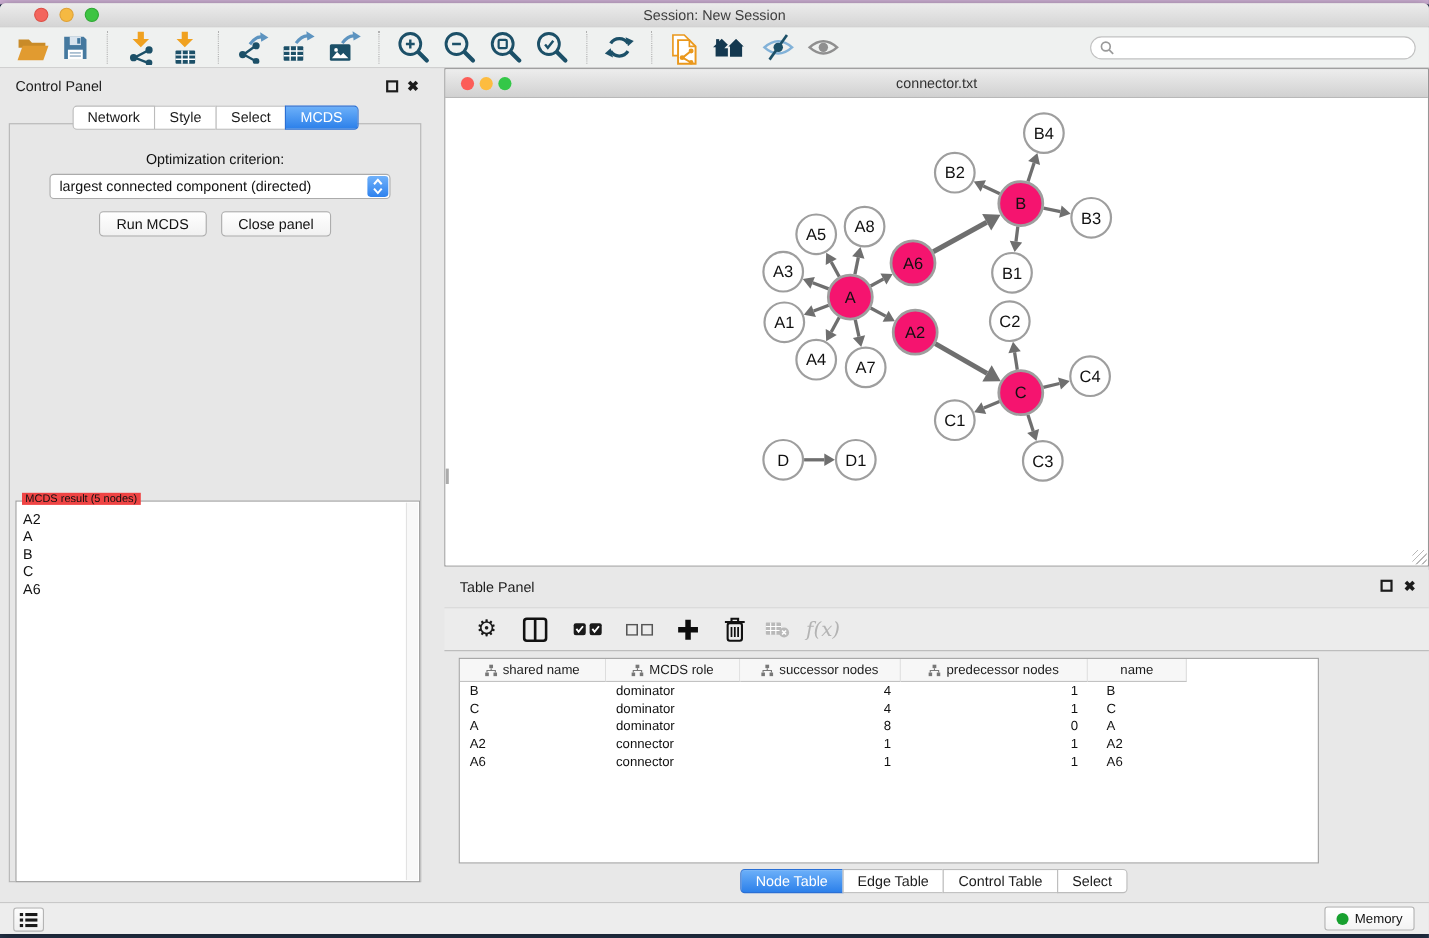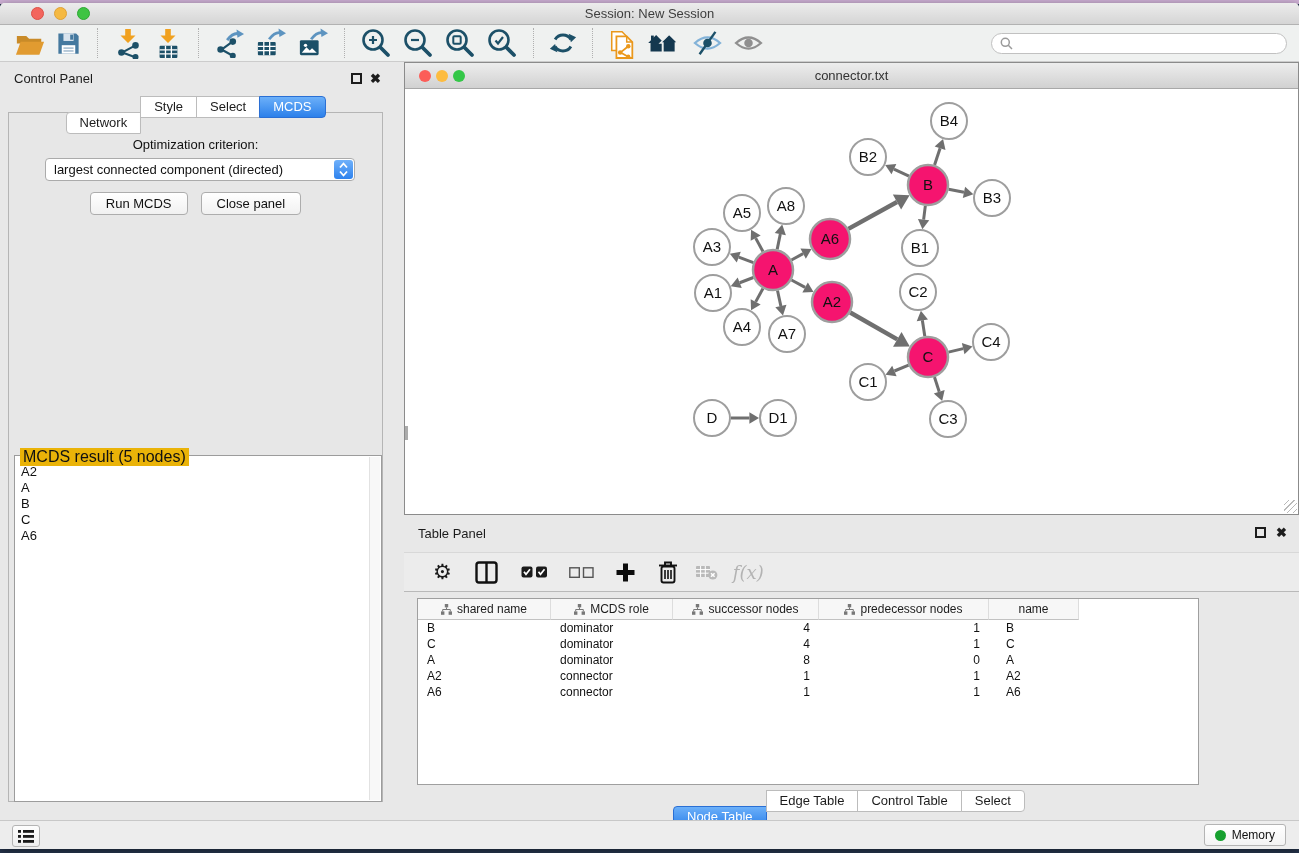--- a/index.html
+++ b/index.html
@@ -30,32 +30,32 @@
   .search-box{margin-left:auto;margin-right:2px;width:296px;height:21px;background:#fff;border:1px solid #c1c1c1;border-radius:11px;display:flex;align-items:center;padding:0 8px;}
   .search-box input{border:none;outline:none;background:transparent;flex:1;font-size:12px;margin-left:5px;font-family:"Liberation Sans",sans-serif;}
   
   .control-panel{position:absolute;top:59px;left:0;width:391px;height:758px;background:#e8e8e8;}
   .panel-head{height:34px;position:relative;}
   .panel-head .panel-title{position:absolute;left:14px;top:9px;font-size:13px;color:#1c1c1c;}
   .float-icon{position:absolute;width:11px;height:11px;border:2px solid #1c1c1c;top:11px;}
   .close-icon{position:absolute;top:9px;font-size:13px;font-weight:bold;color:#1c1c1c;line-height:15px;}
   .cp-tabs{position:absolute;top:34px;left:50%;transform:translateX(-50%);display:flex;z-index:3;}
   .seg{height:22px;line-height:20px;padding:0 13px;font-size:13px;color:#1c1c1c;background:#fff;border:1px solid #bcbcbc;margin-left:-1px;text-align:center;}
-  .seg:first-child{border-radius:4px 0 0 4px;margin-left:0;margin-top:16px;}
+  .seg:first-child{border-radius:4px 0 0 4px;margin-left:0;}
   .seg:last-child{border-radius:0 4px 4px 0;}
   .seg.active{background:linear-gradient(#6cb0f9,#2c80ea);border-color:#2a6fd4;color:#fff;}
   .cp-box{position:absolute;top:50px;left:8px;right:8px;bottom:18px;border:1px solid #b5b5b5;background:#e7e7e7;}
   .opt-label{margin-top:24px;text-align:center;font-size:13px;color:#111;}
   .dropdown{position:absolute;left:36px;top:45px;width:310px;height:23px;background:#fff;border:1px solid #ababab;border-radius:4px;}
   .dropdown .dd-text{line-height:21px;padding-left:8px;font-size:13px;color:#111;white-space:nowrap;overflow:hidden;}
   .dd-stepper{position:absolute;right:1px;top:1px;width:19px;height:19px;border-radius:3px;background:linear-gradient(#70b1fa,#2e82ee);display:flex;align-items:center;justify-content:center;}
   .cp-buttons{position:absolute;top:79px;left:0;right:0;display:flex;justify-content:center;gap:13px;}
   .mac-btn{height:23px;line-height:21px;padding:0 15px;font-size:13px;color:#111;background:linear-gradient(#ffffff,#f1f1f1);border:1px solid #adadad;border-radius:4px;cursor:default;}
   .group-box{position:absolute;left:14px;top:393px;width:368px;height:347px;border:1px solid #9c9c9c;background:#fff;}
-  .group-title{position:absolute;top:-8px;left:5px;background:#eab308;padding:0 3px;font-size:16px;color:#111;}
+  .group-title{position:absolute;top:-8px;left:5px;background:#ef4444;padding:0 3px;font-size:10px;color:#111;}
   .mcds-list{padding:8px 0 0 6px;}
   .mcds-item{font-size:13px;line-height:16px;color:#111;}
   .group-scroll{position:absolute;top:1px;right:1px;bottom:1px;width:11px;background:#f8f8f8;border-left:1px solid #e2e2e2;}
   
   .net-window{position:absolute;top:59px;left:404px;width:895px;height:453px;border:1px solid #8b8b8b;background:#fff;}
   .net-titlebar{height:26px;background:linear-gradient(#ededed,#d1d1d1);border-bottom:1px solid #a8a8a8;position:relative;}
   .net-titlebar .title{text-align:center;font-size:13px;color:#333;line-height:26px;}
   .ntl{position:absolute;top:7px;width:12px;height:12px;border-radius:50%;}
   .ntl.red{left:14px;background:#fc5d58;}
   .ntl.yellow{left:31px;background:#fdbc40;}

